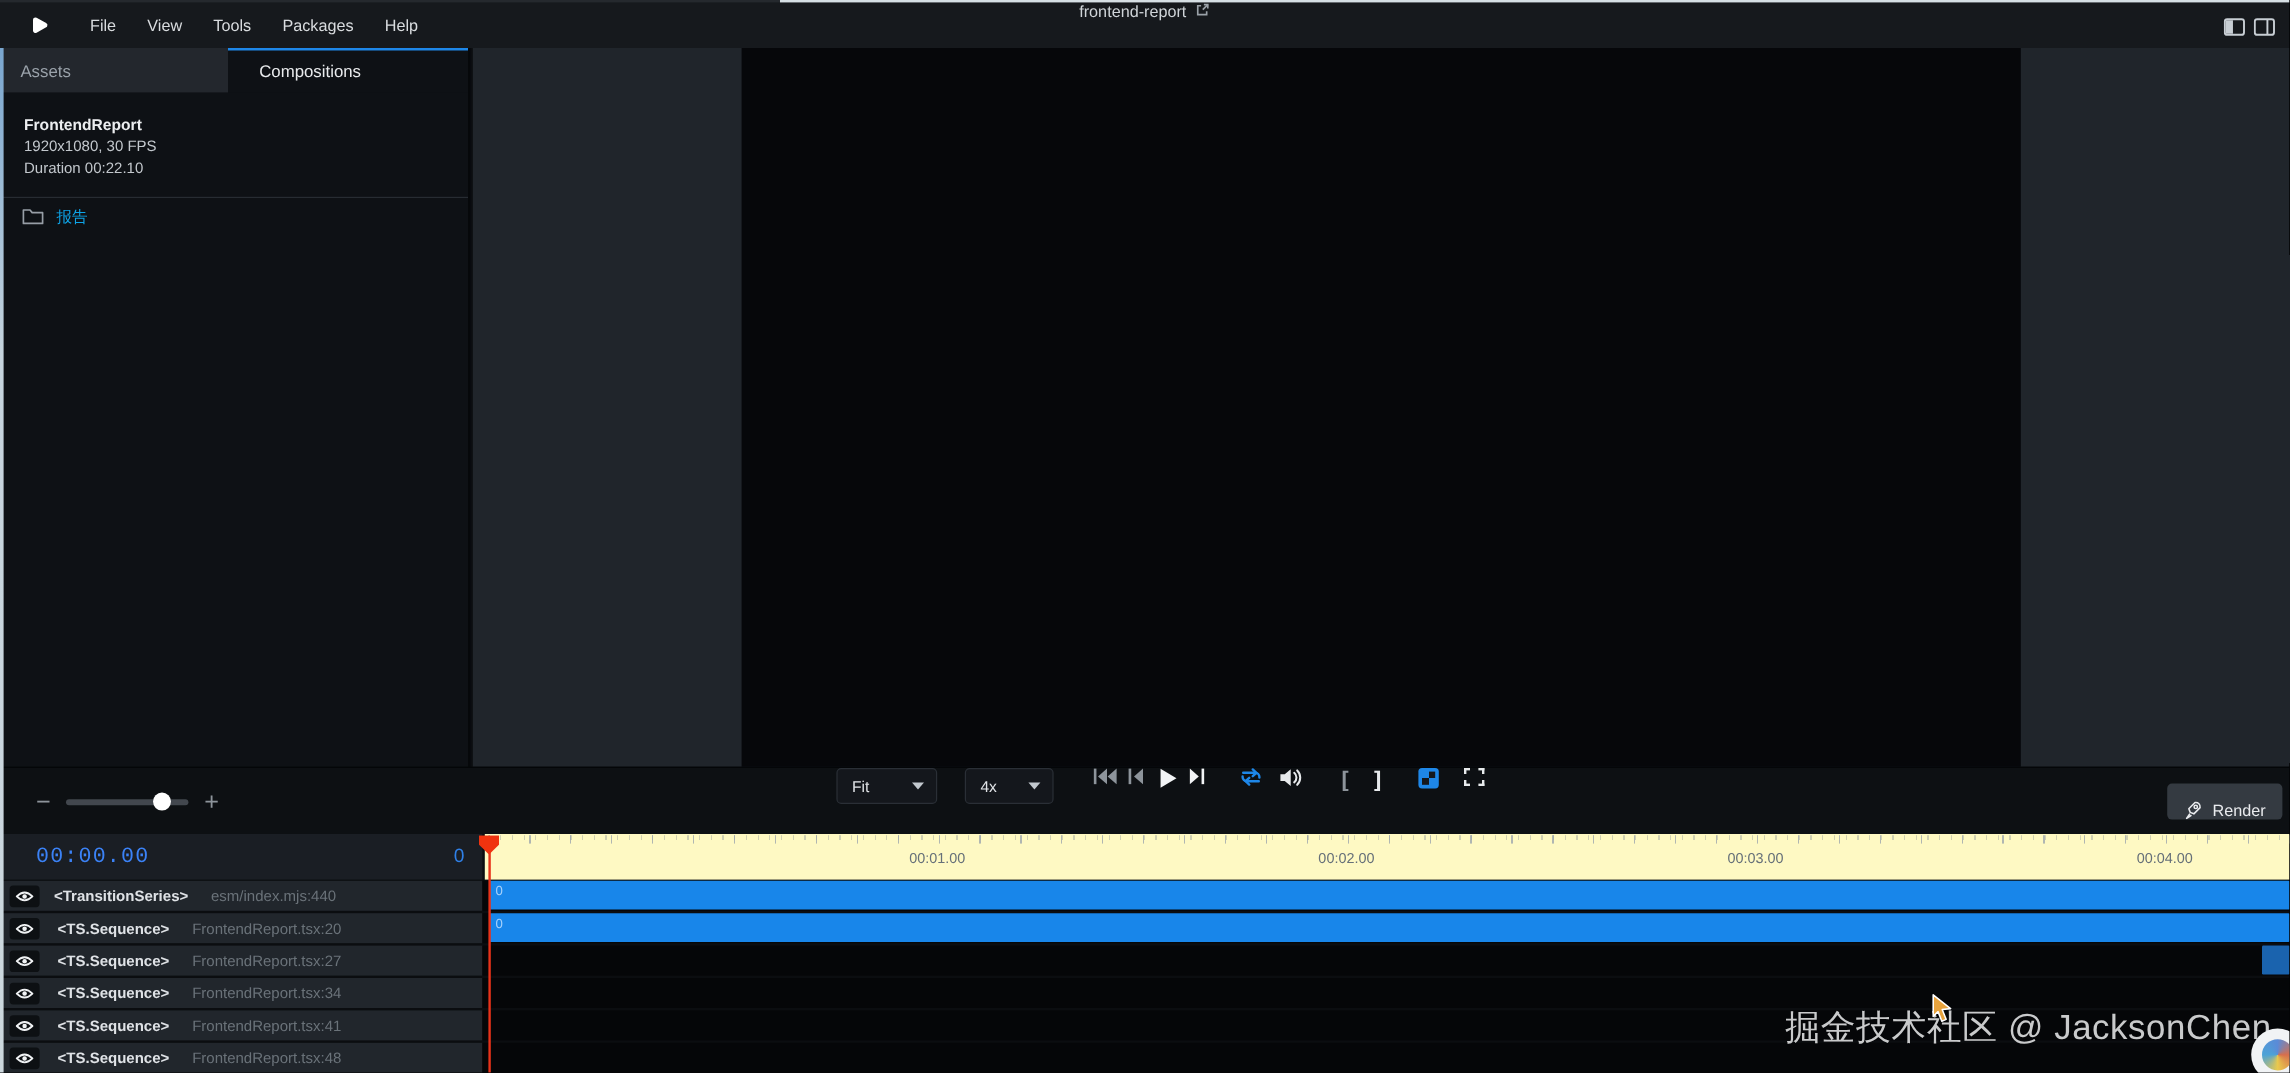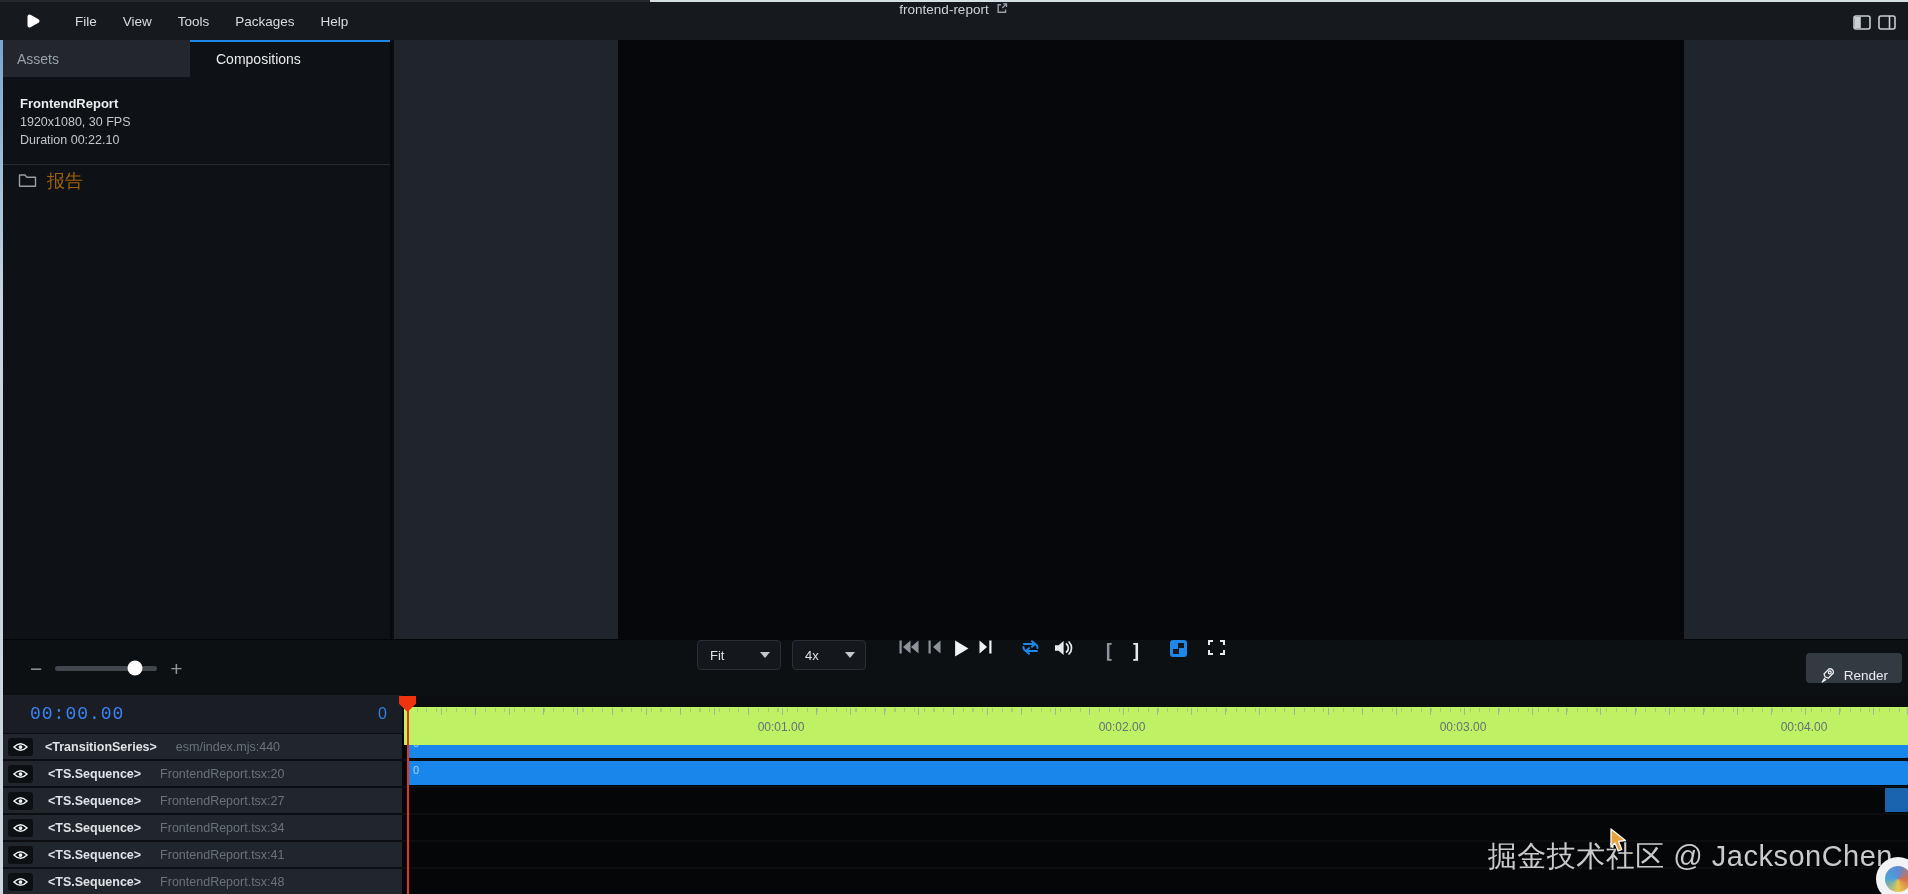--- a/index.html
+++ b/index.html
@@ -20,56 +20,56 @@
   .sidebar { position:absolute; left:0; top:40px; width:392px; height:599px; background:#0e1115; border-right:2px solid #06080a; z-index:5; }
   .tabbar { display:flex; height:37px; }
   .tab { display:flex; align-items:center; font-size:14px; cursor:pointer; }
   .tab.active { width:200px; background:#0e1115; color:#e9ebed; box-shadow:inset 0 2px 0 #1e87e8; padding-left:26px; }
   .tab.inactive { width:190px; background:#23272d; color:#9aa2aa; padding-left:17px; }
   .comp-info { padding:18px 0 0 20px; }
   .comp-name { color:#eceef0; font-size:13px; font-weight:700; line-height:18px; }
   .comp-specs, .comp-duration { color:#c3c8cd; font-size:12.5px; line-height:18px; }
   .sidebar-divider { margin-top:15px; border-top:1px solid #272c32; }
   .folder-row { display:flex; align-items:center; height:31px; padding-left:18px; gap:10px; cursor:pointer; }
-  .folder-label { color:#a16207; font-size:18px; }
+  .folder-label { color:#0ea5e9; font-size:13px; }
 
   
   .preview { position:absolute; left:394px; top:40px; width:1514px; height:599px; background:#20252b; display:flex; align-items:center; justify-content:center; }
   .canvas { width:1066px; height:599px; background:#06070a; }
 
   
   .toolbar { position:absolute; left:0; top:639px; width:1908px; height:56px; background:#0d1013; border-top:1px solid #040608; z-index:6; }
   .zoom-group { position:absolute; left:30px; top:0; height:56px; display:flex; align-items:center; gap:13px; }
   .zoom-btn { color:#8d949b; font-size:21px; line-height:1; cursor:pointer; user-select:none; }
   .zoom-track { position:relative; width:102px; height:5px; border-radius:3px; background:#42474e; cursor:pointer; }
   .zoom-knob { position:absolute; left:78%; top:50%; transform:translate(-50%,-50%); width:15px; height:15px; border-radius:50%; background:#fff; cursor:grab; }
   .center-controls { position:absolute; left:697px; top:0; height:56px; display:flex; align-items:flex-start; }
   .dropdown { width:84px; height:30px; background:#14171c; border:1px solid #2a2f36; border-radius:4px; display:flex; align-items:center; justify-content:space-between; padding:0 10px 0 12px; color:#e0e3e6; font-size:13px; cursor:pointer; }
-  .dropdown.small { width:74px; margin-left:11px; }
+  .dropdown.small { width:74px; margin-left:23px; }
   .chev { width:0; height:0; border-left:5px solid transparent; border-right:5px solid transparent; border-top:6px solid #c2c8ce; }
   .tb-icon { display:flex; align-items:center; justify-content:center; cursor:pointer; }
   .bracket { font-size:19px; font-weight:700; font-family:"DejaVu Sans Mono", monospace; cursor:pointer; }
   .bracket.in { color:#8d949b; margin-left:30px; }
   .bracket.out { color:#e7eaec; margin-left:16px; }
   .checker-icon { margin-left:28px; width:17px; height:17px; border-radius:3px; background:#1e87e8; position:relative; overflow:hidden; cursor:pointer; }
   .checker-icon::before { content:""; position:absolute; inset:3px; background:conic-gradient(#15181d 0 25%, transparent 0 50%, #15181d 0 75%, transparent 0); }
   .fullscreen-icon { margin-left:21px; width:17px; height:15px; position:relative; cursor:pointer; }
   .fullscreen-icon i { position:absolute; width:5px; height:5px; border:2px solid #e7eaec; }
   .fullscreen-icon i:nth-child(1){ left:0; top:0; border-right:none; border-bottom:none; }
   .fullscreen-icon i:nth-child(2){ right:0; top:0; border-left:none; border-bottom:none; }
   .fullscreen-icon i:nth-child(3){ left:0; bottom:0; border-right:none; border-top:none; }
   .fullscreen-icon i:nth-child(4){ right:0; bottom:0; border-left:none; border-top:none; }
   .render-btn { position:absolute; right:6px; top:13px; height:30px; padding:0 14px; background:#343a41; border-radius:4px; display:flex; align-items:flex-end; gap:8px; color:#e9ebee; font-size:13.5px; cursor:pointer; }
 
   
   .tl-header { position:absolute; left:0; top:695px; width:1908px; height:38px; z-index:4; }
   .timecode-panel { position:absolute; left:0; top:0; width:402px; height:38px; background:#1a1e24; display:flex; align-items:center; justify-content:space-between; padding:0 15px 0 30px; }
   .timecode { color:#3b82f6; font-size:18px; font-family:Liberation Mono, monospace; letter-spacing:1px; }
   .frame-counter { color:#2f80e8; font-size:16px; }
-  .ruler { position:absolute; left:404px; top:12px; right:0; height:38px; background:#bef264; cursor:pointer; }
+  .ruler { position:absolute; left:404px; top:0; right:0; height:38px; background:#fef9c3; cursor:pointer; }
   .ruler::before { content:""; position:absolute; left:3px; top:1px; right:0; height:4px;
     background:repeating-linear-gradient(to right, rgba(130,140,150,.38) 0 1px, transparent 1px 9.75px); }
   .ruler::after { content:""; position:absolute; left:3px; top:1px; right:0; height:7px;
     background:repeating-linear-gradient(to right, rgba(150,160,172,.75) 0 1px, transparent 1px 34.1px); }
   .ruler-label { position:absolute; top:13px; transform:translateX(-50%); color:#667079; font-size:12px; }
 
   .tracks { position:absolute; left:0; top:734px; width:1908px; display:flex; flex-direction:column; gap:2px; z-index:3; }
   .track-row { display:flex; height:25px; }
   .track-label { width:402px; background:#21262c; display:flex; align-items:center; padding-left:8px; gap:12px; cursor:pointer; flex:none; }
   .eye-chip { width:25px; height:18px; background:#0d1013; border-radius:3px; display:flex; align-items:center; justify-content:center; cursor:pointer; flex:none; }

